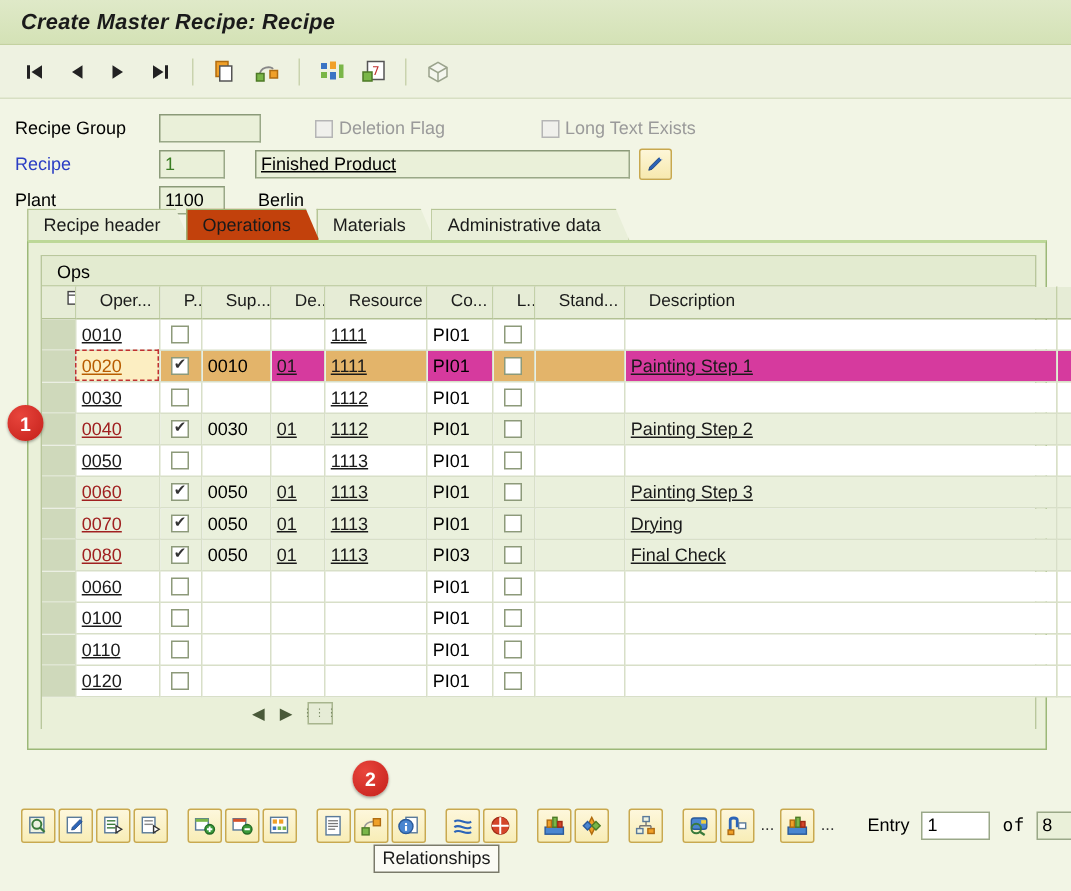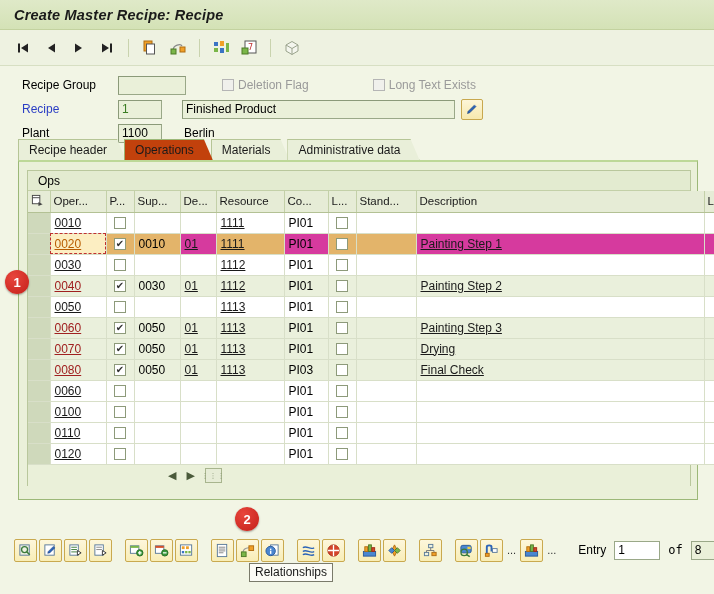--- a/index.html
+++ b/index.html
@@ -42,41 +42,40 @@
     cursor: pointer;
   }
   .tb-sep { width: 1px; height: 18px; background: #c9d3ae; margin: 0 6px; }
 
   
   #headerform {
     padding: 8px 0 4px 10px;
     background: #f2f5e5;
     height: 72px;
     position: relative;
-    margin-left: 12px;
   }
   .formrow { display: flex; align-items: center; height: 22px; margin-bottom: 2px; }
   .lbl { width: 96px; font-size: 12px; }
   .lbl.link { color: #2b3ec4; }
   .inp {
     background: #eaf0d9;
     border: 1px solid #9aa888;
     border-top-color: #8b9a79;
     border-left-color: #8b9a79;
     height: 19px;
     font-family: "Liberation Sans", sans-serif;
     font-size: 12px;
     padding: 0 3px;
     color: #000;
   }
   .inp.grp { width: 68px; }
   .inp.rec { width: 44px; color: #3a7d22; }
   .inp.plant { width: 44px; }
-  .inp.desc { width: 273px; }
-  .chk-wrap { display: flex; align-items: center; margin-left: 14px; color: #9a9a9a; padding-left: 22px; }
+  .inp.desc { width: 250px; text-decoration: underline; }
+  .chk-wrap { display: flex; align-items: flex-end; margin-left: 14px; color: #9a9a9a; padding-left: 22px; }
   .chk-dis {
     width: 12px; height: 12px;
     border: 1px solid #b5b5b5;
     background: #f0f0ec;
     margin-right: 4px;
   }
   .statictext { margin-left: 10px; }
   .pencil-btn {
     width: 22px; height: 21px;
     background: linear-gradient(to bottom,#fdf6d8,#f7e9ae);
@@ -153,21 +152,21 @@
 
   
   table.grid { border-collapse: collapse; width: 100%; table-layout: fixed; }
   table.grid th {
     background: #e6ecd6;
     border-right: 1px solid #c3d0a8;
     border-bottom: 1px solid #b3c194;
     font-weight: normal;
     font-size: 11.5px;
     text-align: left;
-    padding: 2px 3px;
+    padding: 2px 16px;
     height: 21px;
     color: #1a1a1a;
     white-space: nowrap;
     overflow: hidden;
   }
   table.grid td {
     border-right: 1px solid #d8dfc8;
     border-bottom: 1px solid #d8dfc8;
     height: 21px;
     padding: 0 4px;

